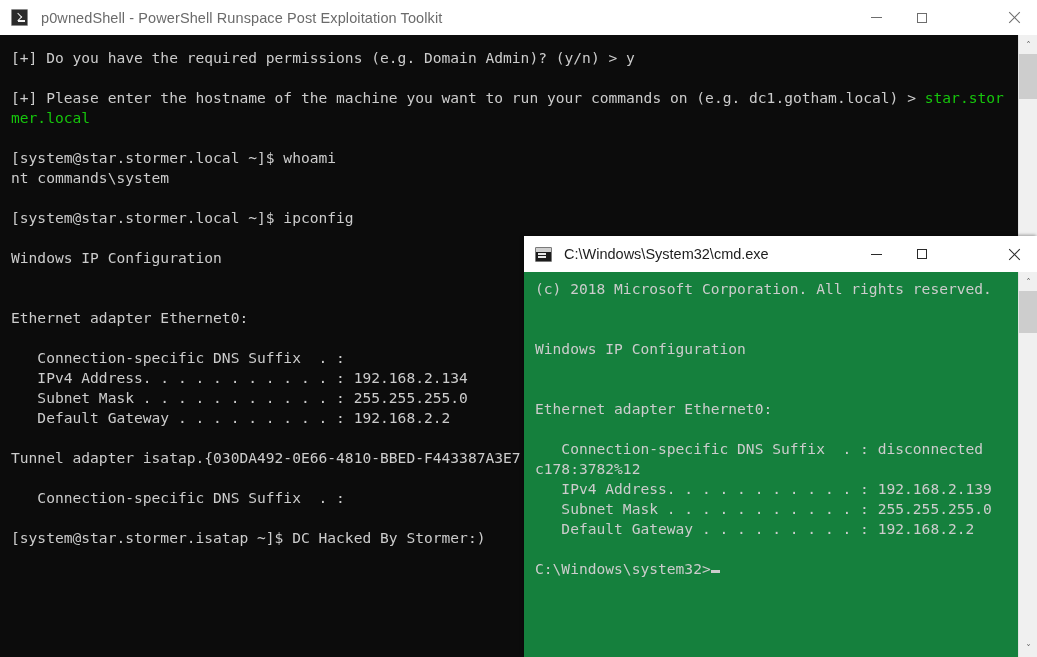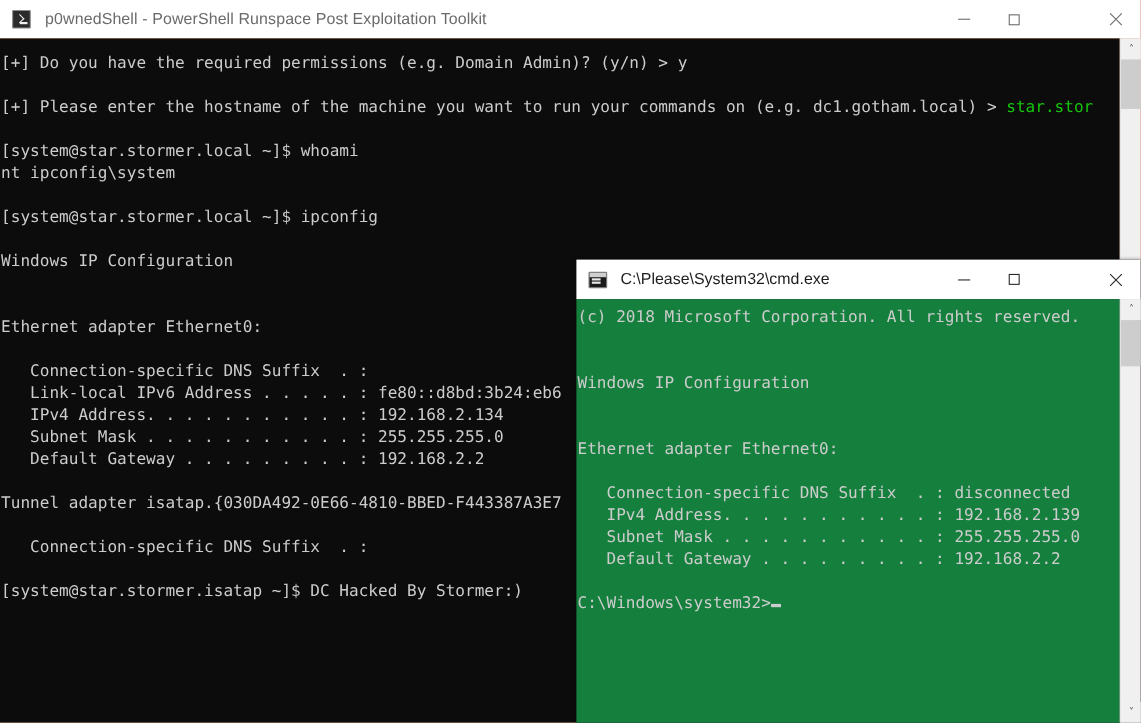--- a/index.html
+++ b/index.html
@@ -13,21 +13,21 @@
     overflow: hidden;
     position: relative;
     font-family: "DejaVu Sans Mono", monospace;
   }
 
   
   #ps-window {
     position: absolute;
     left: 0; top: 0;
     width: 1037px; height: 657px;
-    background: #c2410c;
+    background: #e5e5e5;
   }
   #ps-titlebar {
     position: absolute;
     left: 0; top: 0;
     width: 1037px; height: 35px;
     background: #ffffff;
     display: flex;
     align-items: center;
   }
   .win-icon-ps {
@@ -104,21 +104,21 @@
     width: 1018px; height: 622px;
     overflow: hidden;
     background: #0c0c0c;
   }
   .conline {
     font-family: "DejaVu Sans Mono", monospace;
     font-size: 14.6px;
     line-height: 20px;
     color: #cccccc;
     white-space: pre;
-    padding-left: 1px;
+    padding-left: 11px;
   }
   .green { color: #16c60c; text-align: right; }
 
   
   #ps-scroll {
     position: absolute;
     right: 0; top: 35px;
     width: 19px; height: 622px;
     background: #f0f0f0;
     border-left: 1px solid #e3e3e3;
@@ -262,33 +262,33 @@
     <div class="ctrlbox" style="right:0px;">
       <div class="ctrl-close-glyph"></div>
     </div>
   </div>
 
   <div id="ps-console">
       <div style="padding-top: 13px;">
         <div class="conline"><span>[+] Do you have the required permissions (e.g. Domain Admin)? (y/n) &gt; y</span></div>
         <div class="conline">&nbsp;</div>
         <div class="conline"><span>[+] Please enter the hostname of the machine you want to run your commands on (e.g. dc1.gotham.local) &gt; </span><span class="green">star.stor</span></div>
+        <div class="conline"><span class="green">mer.local</span></div>
         <div class="conline">&nbsp;</div>
         <div class="conline"><span>[system@star.stormer.local ~]$ whoami</span></div>
-        <div class="conline"><span>nt ipconfig\system</span></div>
+        <div class="conline"><span>nt commands\system</span></div>
         <div class="conline">&nbsp;</div>
         <div class="conline"><span>[system@star.stormer.local ~]$ ipconfig</span></div>
         <div class="conline">&nbsp;</div>
         <div class="conline"><span>Windows IP Configuration</span></div>
         <div class="conline">&nbsp;</div>
         <div class="conline">&nbsp;</div>
         <div class="conline"><span>Ethernet adapter Ethernet0:</span></div>
         <div class="conline">&nbsp;</div>
         <div class="conline"><span>   Connection-specific DNS Suffix  . :</span></div>
-        <div class="conline"><span>   Link-local IPv6 Address . . . . . : fe80::d8bd:3b24:eb6</span></div>
         <div class="conline"><span>   IPv4 Address. . . . . . . . . . . : 192.168.2.134</span></div>
         <div class="conline"><span>   Subnet Mask . . . . . . . . . . . : 255.255.255.0</span></div>
         <div class="conline"><span>   Default Gateway . . . . . . . . . : 192.168.2.2</span></div>
         <div class="conline">&nbsp;</div>
         <div class="conline"><span>Tunnel adapter isatap.{030DA492-0E66-4810-BBED-F443387A3E7</span></div>
         <div class="conline">&nbsp;</div>
         <div class="conline"><span>   Connection-specific DNS Suffix  . :</span></div>
         <div class="conline">&nbsp;</div>
         <div class="conline"><span>[system@star.stormer.isatap ~]$ DC Hacked By Stormer:)</span></div>
       </div>
@@ -297,21 +297,21 @@
   <div id="ps-scroll">
     <div class="sb-arrow">˄</div>
     <div class="sb-thumb" style="height:45px;"></div>
   </div>
 </div>
 
 <div id="cmd-window">
 
   <div id="cmd-titlebar">
     <div class="win-icon-cmd"></div>
-    <div id="cmd-title-text">C:\Please\System32\cmd.exe</div>
+    <div id="cmd-title-text">C:\Windows\System32\cmd.exe</div>
     <div class="ctrlbox-cmd" style="right:138px;">
       <div class="ctrl-dark-min"></div>
     </div>
     <div class="ctrlbox-cmd" style="right:92px;">
       <div class="ctrl-dark-max"></div>
     </div>
     <div class="ctrlbox-cmd" style="right:0px;">
       <div class="ctrl-dark-close"></div>
     </div>
   </div>
@@ -320,20 +320,21 @@
       <div style="padding-top: 7px;">
         <div class="conline"><span>(c) 2018 Microsoft Corporation. All rights reserved.</span></div>
         <div class="conline">&nbsp;</div>
         <div class="conline">&nbsp;</div>
         <div class="conline"><span>Windows IP Configuration</span></div>
         <div class="conline">&nbsp;</div>
         <div class="conline">&nbsp;</div>
         <div class="conline"><span>Ethernet adapter Ethernet0:</span></div>
         <div class="conline">&nbsp;</div>
         <div class="conline"><span>   Connection-specific DNS Suffix  . : disconnected</span></div>
+        <div class="conline"><span>c178:3782%12</span></div>
         <div class="conline"><span>   IPv4 Address. . . . . . . . . . . : 192.168.2.139</span></div>
         <div class="conline"><span>   Subnet Mask . . . . . . . . . . . : 255.255.255.0</span></div>
         <div class="conline"><span>   Default Gateway . . . . . . . . . : 192.168.2.2</span></div>
         <div class="conline">&nbsp;</div>
         <div class="conline"><span>C:\Windows\system32&gt;</span><span class="cursorblk"></span></div>
       </div>
     </div>
 
   <div id="cmd-scroll">
     <div class="sb-arrow">˄</div>

